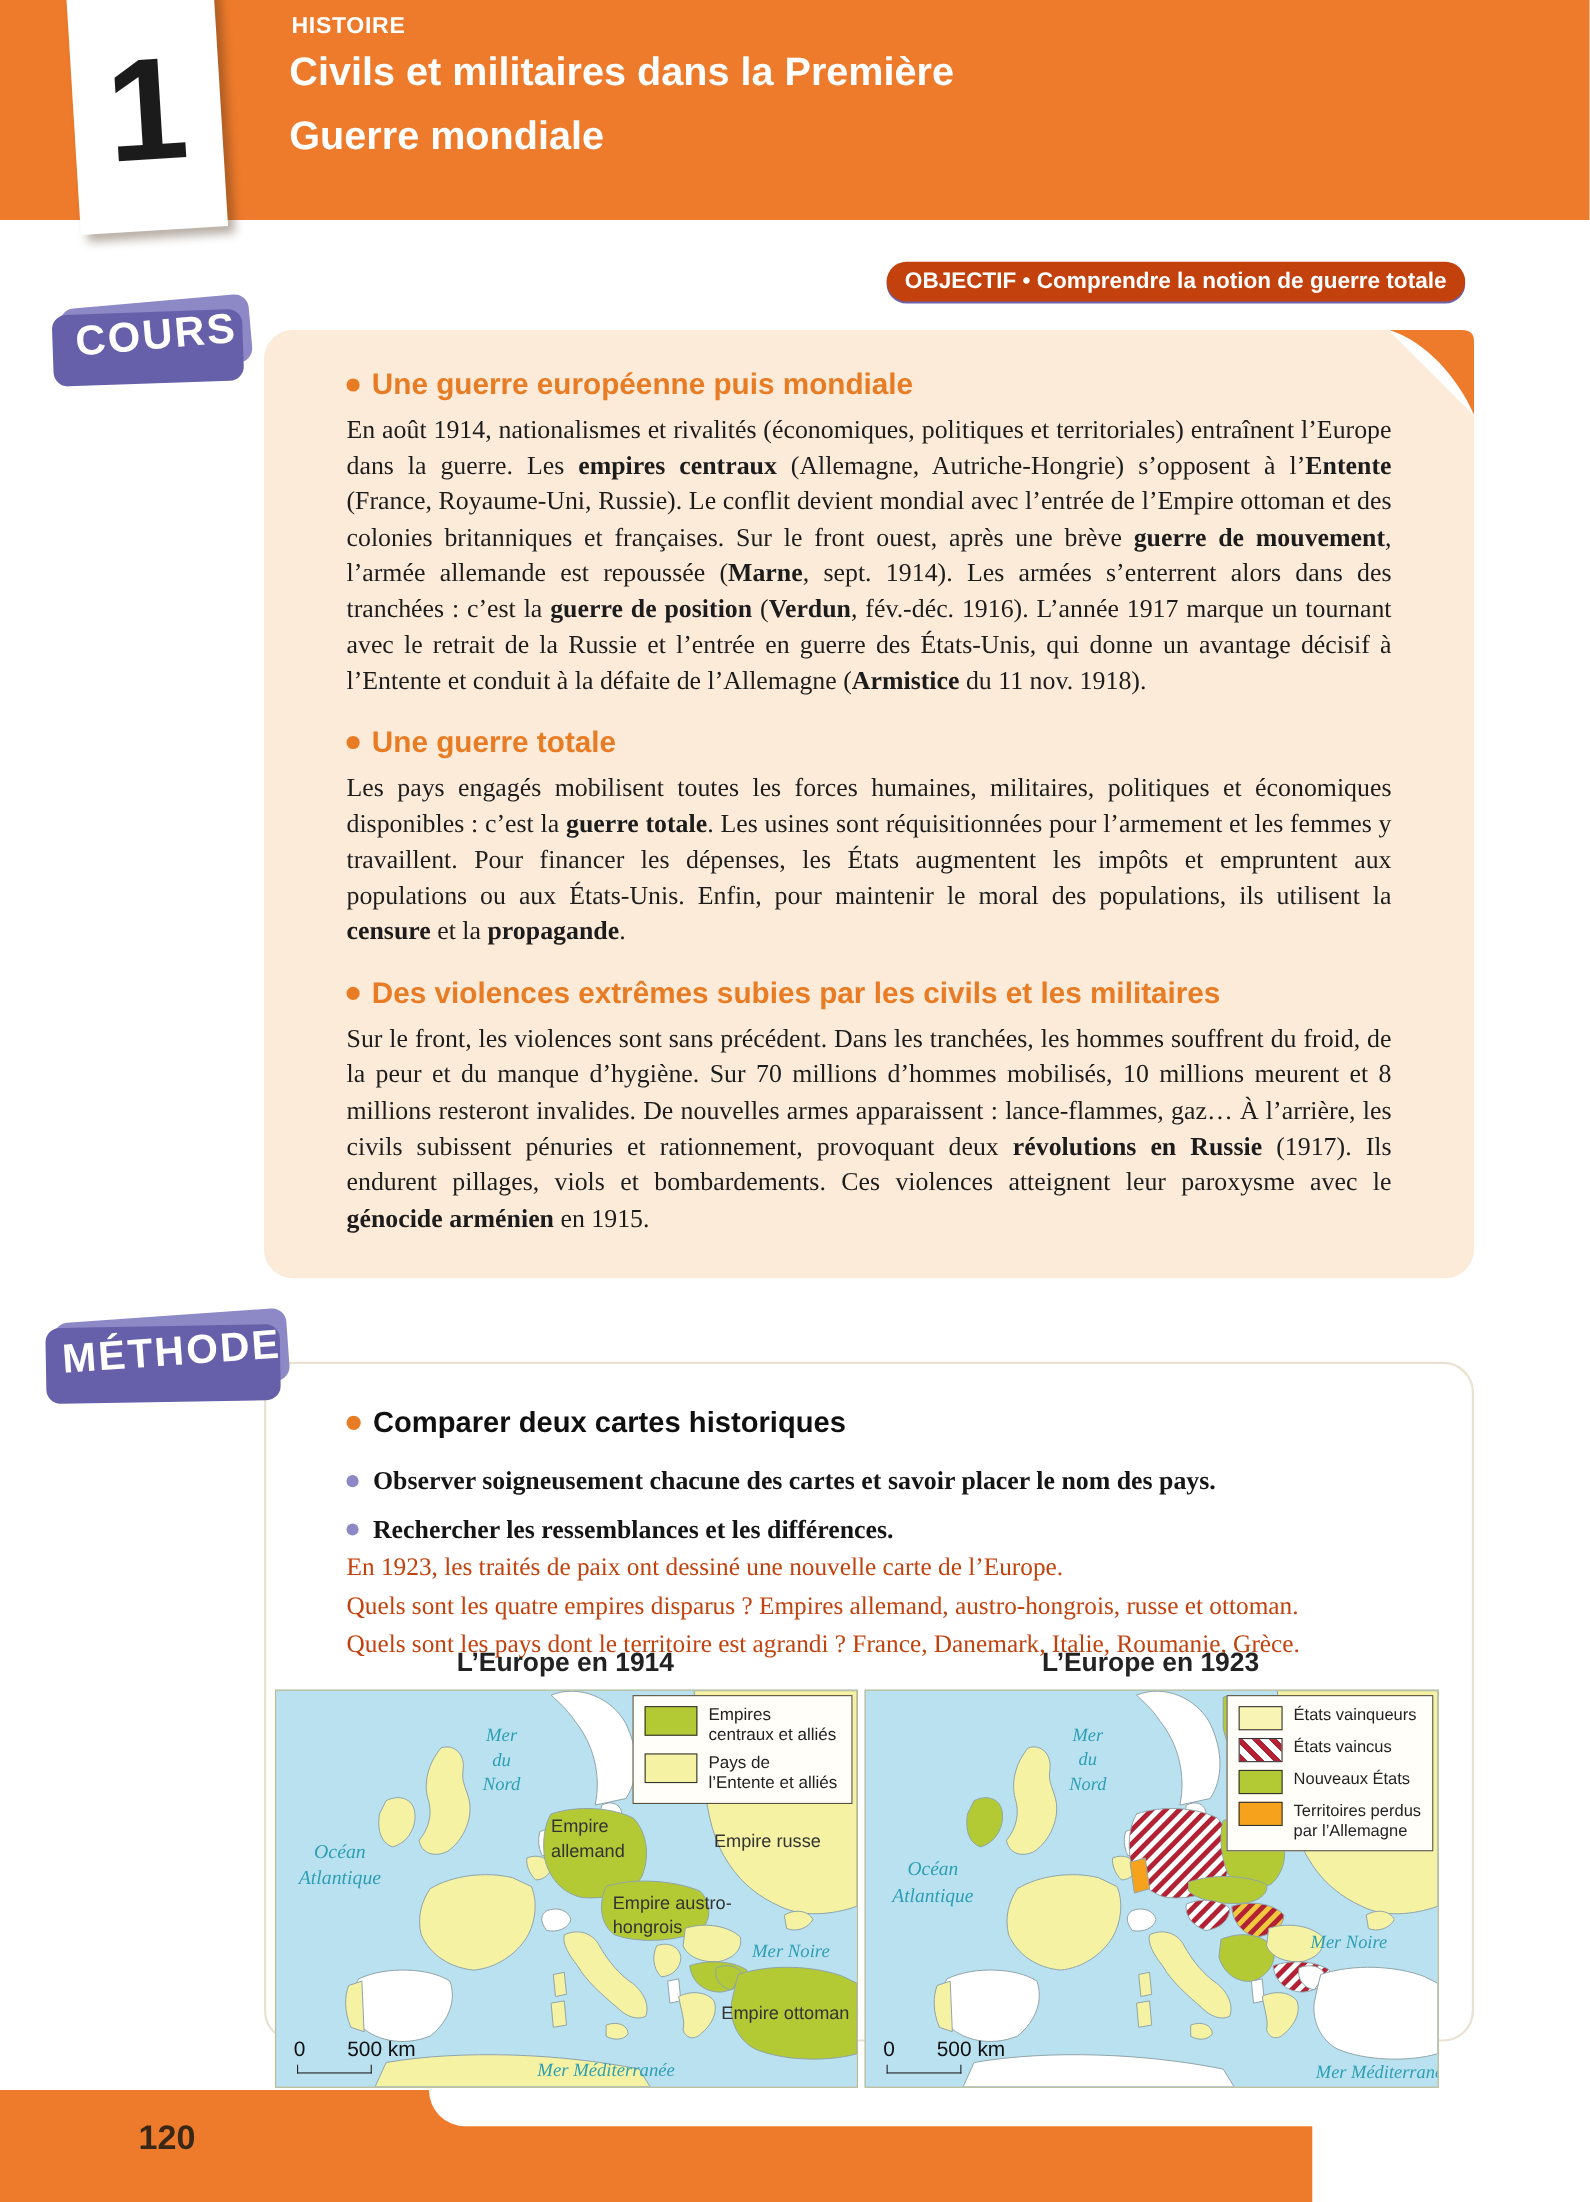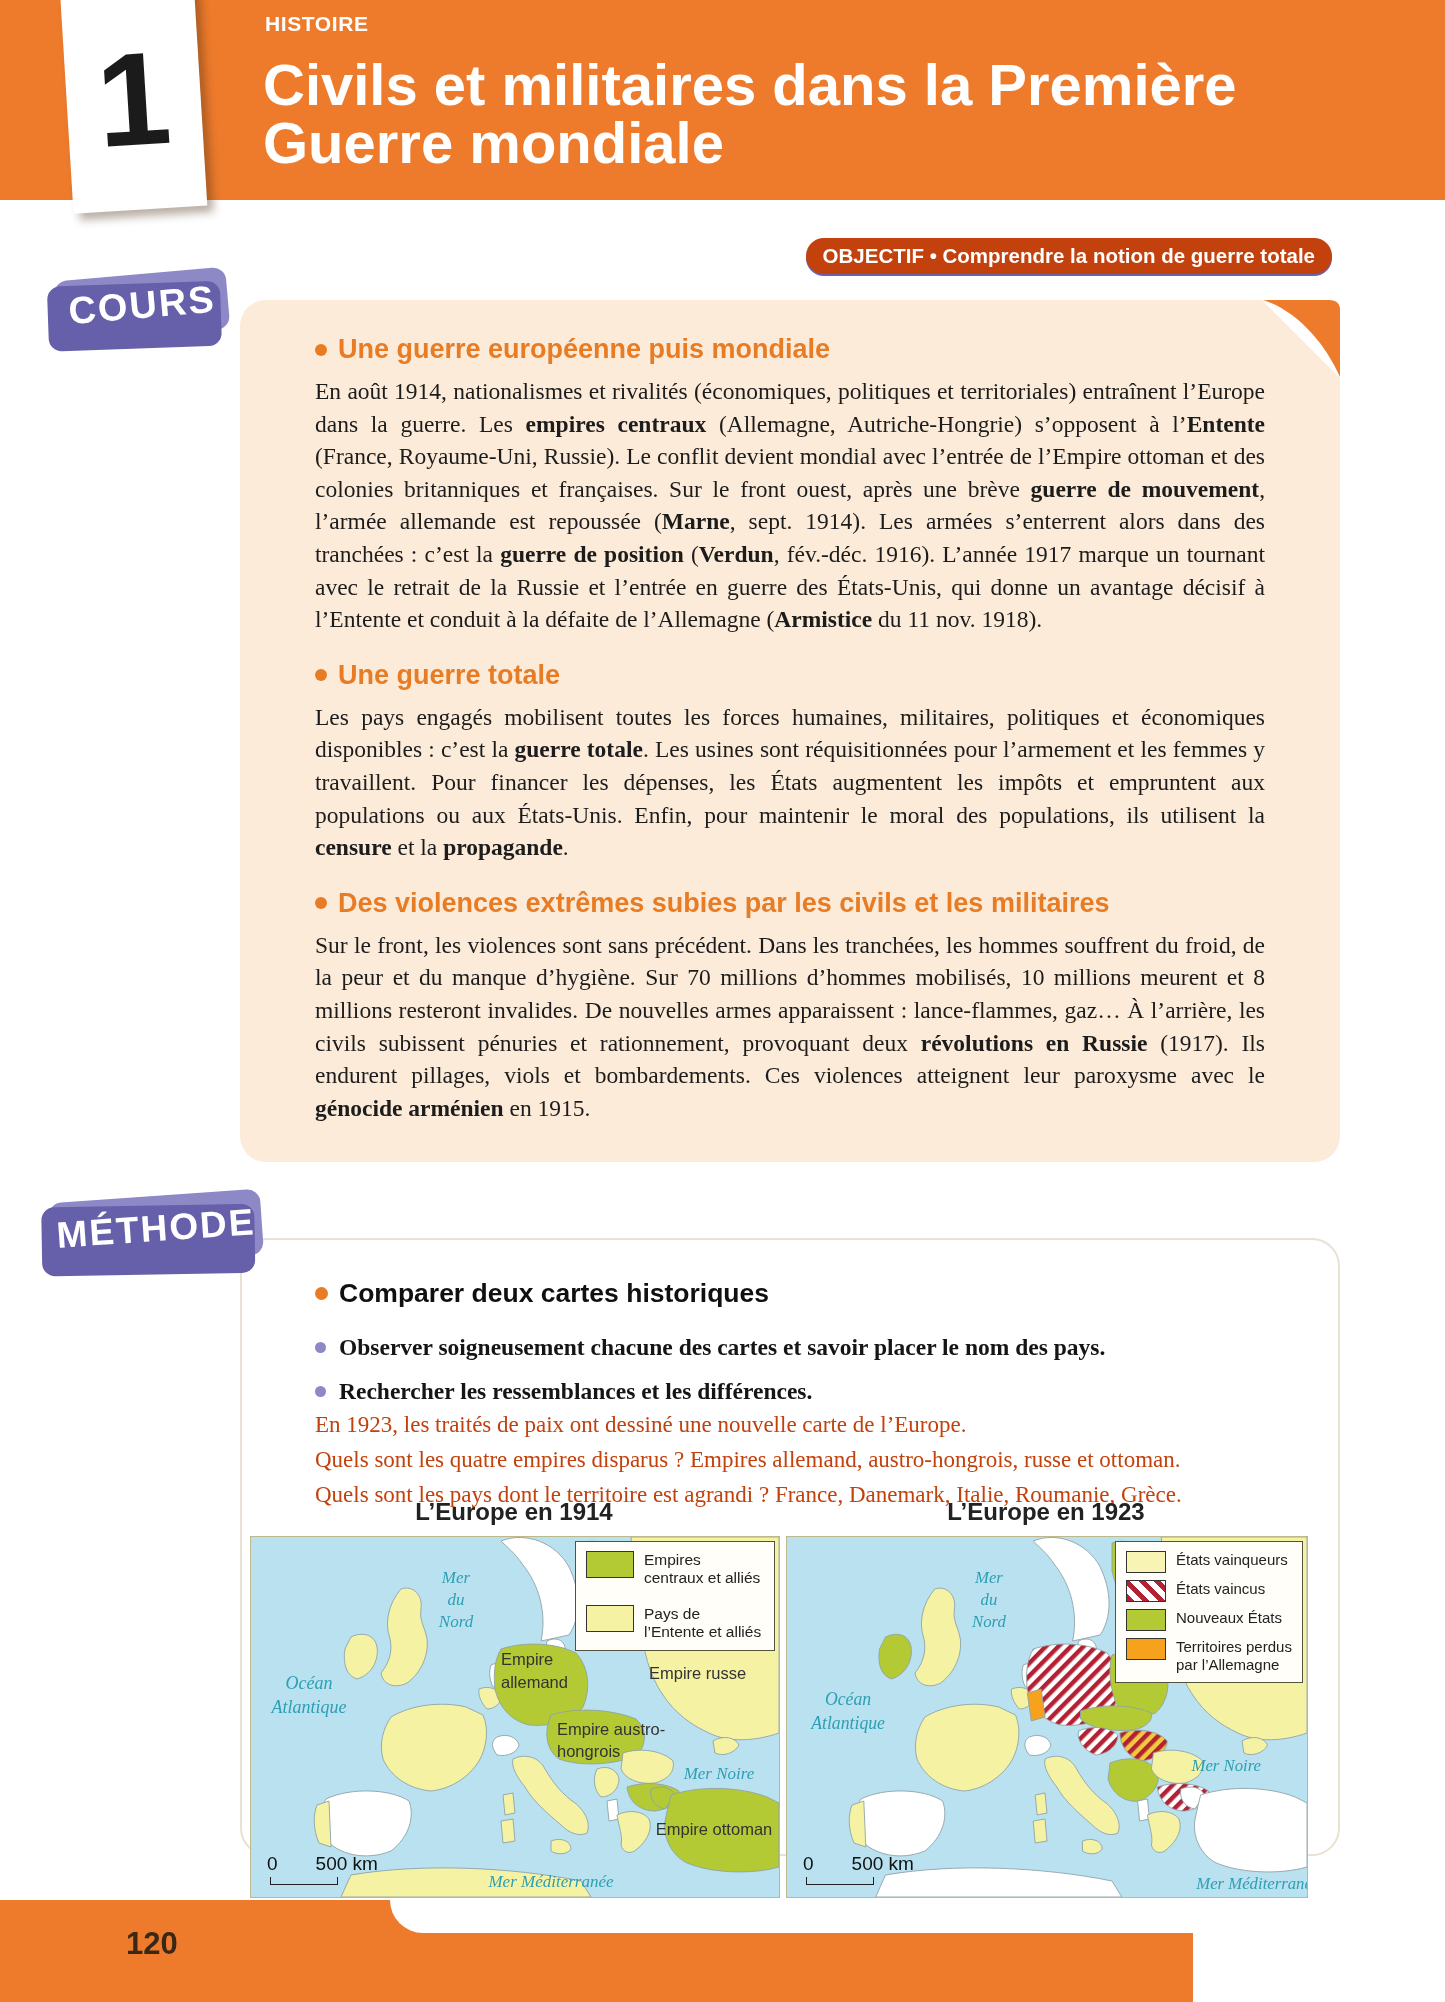--- a/index.html
+++ b/index.html
@@ -10,21 +10,21 @@
   
   .header-band{position:absolute;left:0;top:0;width:1445px;height:200px;background:#ee7b2c;}
   .chapter-tab{
     position:absolute;left:60px;top:-10px;width:134px;height:220px;background:#ffffff;
     transform:rotate(-3.5deg);transform-origin:50% 0;
     box-shadow:6px 7px 9px rgba(70,45,20,.38);
     display:flex;align-items:center;justify-content:center;z-index:3;
   }
   .chapter-num{font-size:132px;font-weight:bold;color:#1b1b1b;line-height:1;}
   .subject-label{position:absolute;left:265px;top:12px;color:#fff;font-weight:bold;font-size:21px;letter-spacing:.6px;z-index:2;}
-  .page-title{position:absolute;left:263px;top:36px;color:#fff;font-weight:bold;font-size:58px;line-height:58px;z-index:2;margin-top:20px;}
+  .page-title{position:absolute;left:263px;top:36px;color:#fff;font-weight:bold;font-size:36px;line-height:58px;z-index:2;}
   
   .objective-badge{
     position:absolute;top:238px;right:113px;background:#c2410c;color:#fff;
     font-weight:bold;font-size:20.5px;padding:6px 17px;border-radius:18px;
     box-shadow:0 2px 0 #6a63ab;z-index:2;
   }
   
   .purple-badge{
     position:absolute;background:#8d88c6;border-radius:13px;color:#fff;font-weight:bold;
     display:flex;align-items:center;justify-content:center;letter-spacing:2px;z-index:4;
@@ -77,21 +77,21 @@
   .map{
     position:absolute;top:296px;height:360px;background:#b9e1f0;border:1px solid #bdb98b;overflow:hidden;
   }
   .map.m1{left:8px;width:528px;}
   .map.m2{left:544px;width:520px;}
   .map svg{position:absolute;left:0;top:0;}
   .map-legend{
     position:absolute;background:#fffef8;border:1.5px solid #55513c;z-index:2;
     padding:9px 10px;display:flex;flex-direction:column;
   }
-  .leg1{top:4px;right:4px;width:178px;gap:17px;}
+  .leg1{top:4px;right:4px;width:178px;gap:6px;}
   .leg2{top:4px;right:4px;width:166px;gap:7px;}
   .leg-row{display:flex;gap:10px;align-items:flex-start;}
   .sw{flex:none;border:1.5px solid #333;box-sizing:border-box;}
   .leg1 .sw{width:48px;height:27px;}
   .leg2 .sw{width:40px;height:22px;}
   .sw-green{background:#b3ca35;}
   .sw-yellow{background:#f6f2a3;}
   .sw-paleyellow{background:#f7f4b4;}
   .sw-orange{background:#f6a21d;}
   .sw-hatch{background:repeating-linear-gradient(45deg,#b22234 0 5px,#ffffff 5px 11px);}

